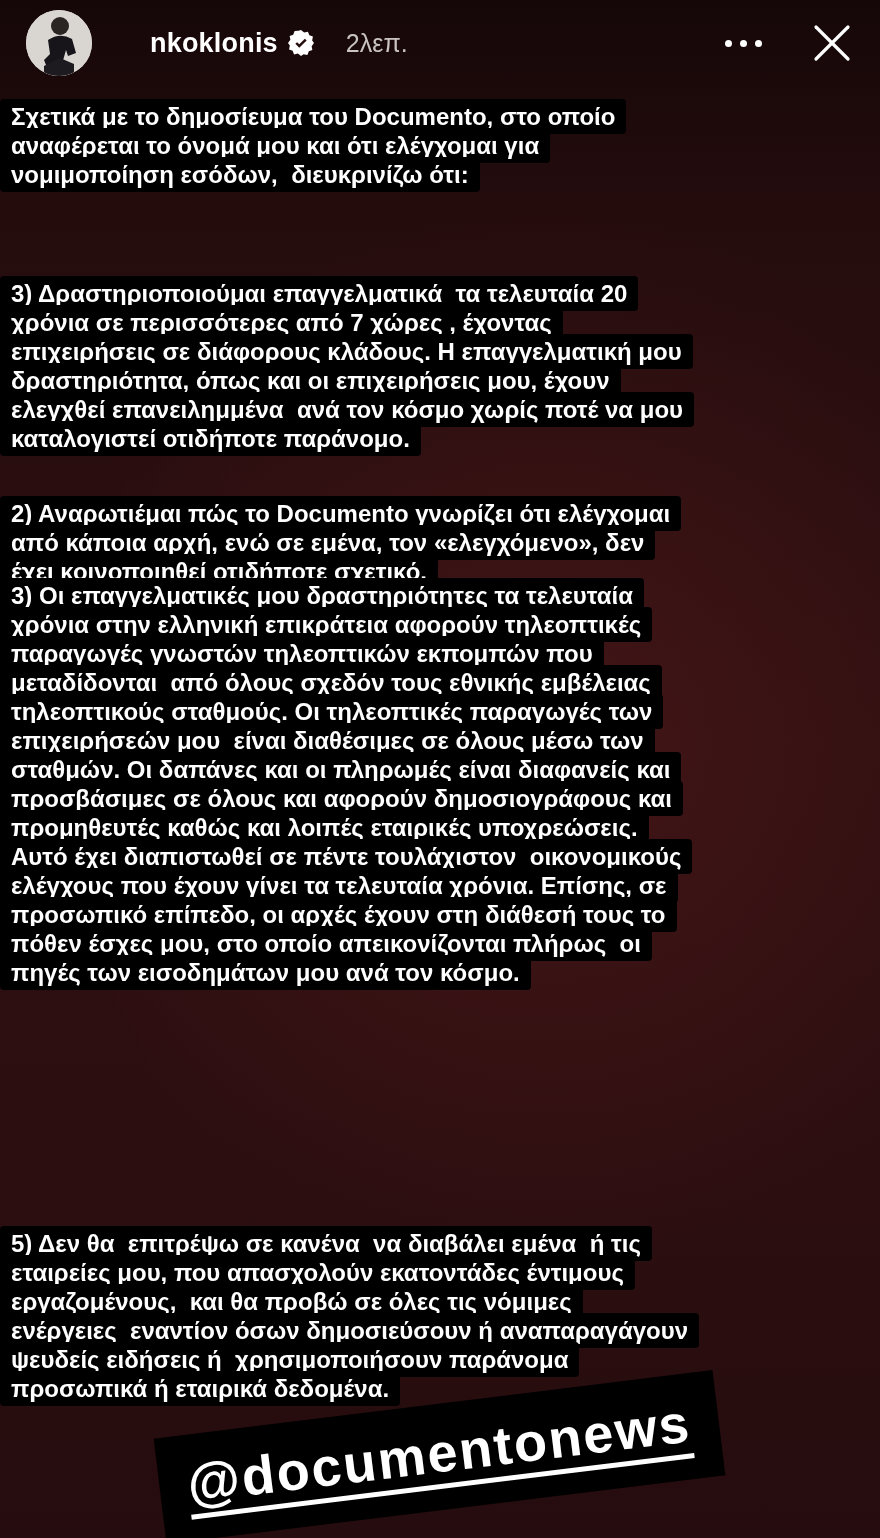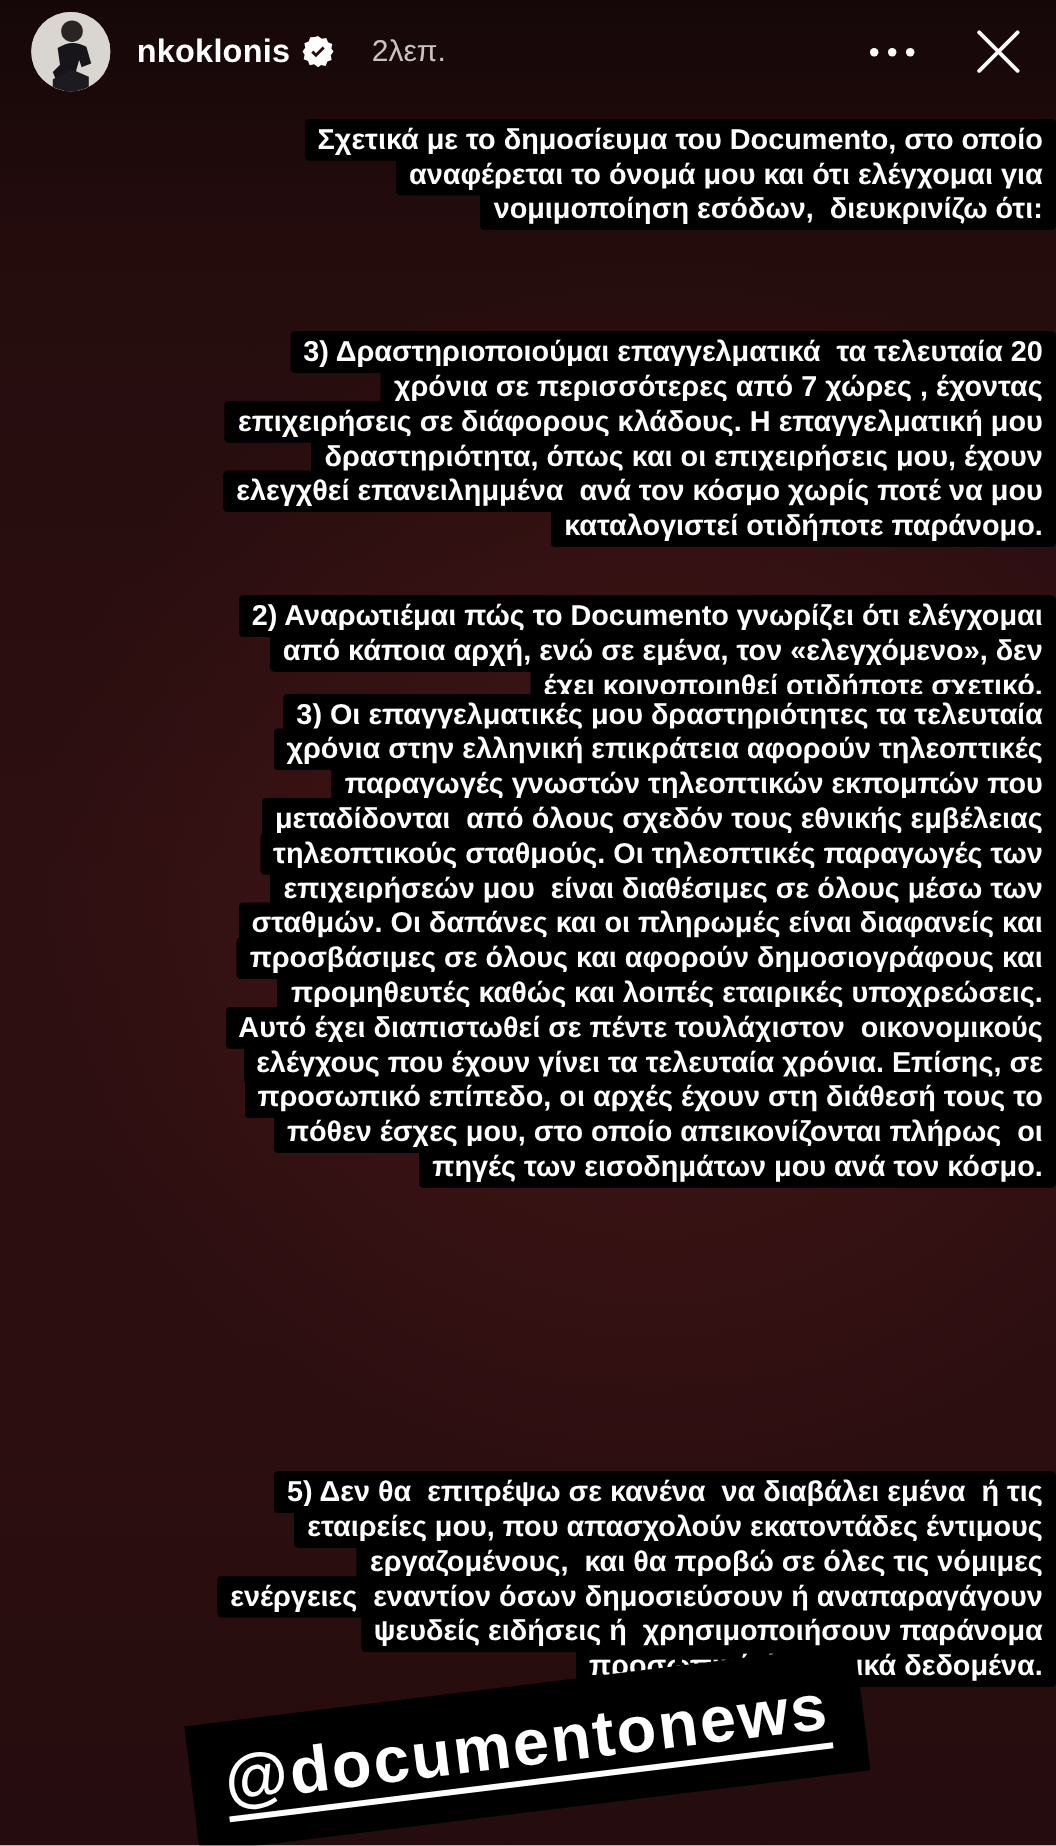--- a/index.html
+++ b/index.html
@@ -14,21 +14,21 @@
     background:
       radial-gradient(95% 55% at 62% 48%, rgba(88,28,28,0.50) 0%, rgba(0,0,0,0) 62%),
       linear-gradient(180deg, #150708 0%, #240c0d 13%, #2e0f11 48%, #2c0e10 78%, #250c0e 100%);
     overflow: hidden;
   }
 
   
   .header {
     position: absolute; top: 0; left: 0; right: 0; height: 86px;
     display: flex; align-items: center;
-    padding: 0 26px; box-sizing: border-box;
+    padding: 0 26px; box-sizing: border-box; gap: 36px;
   }
   .avatar {
     width: 66px; height: 66px; border-radius: 50%;
     background: #d9d5d1;
     overflow: hidden; flex: 0 0 auto;
     cursor: pointer;
   }
   .avatar svg { display: block; width: 100%; height: 100%; }
   .user-line {
     display: flex; align-items: center;
@@ -51,21 +51,21 @@
   }
   .more-btn i {
     width: 7px; height: 7px; border-radius: 50%; background: #ffffff; display: block;
   }
   .close-btn { width: 44px; height: 44px; cursor: pointer; }
   .close-btn svg { width: 100%; height: 100%; display: block; }
 
   
   .tblock {
     position: absolute; left: 0; right: 0;
-    text-align: right;
+    text-align: left;
     font-size: 24px; font-weight: 700;
     line-height: 29px;
     white-space: pre-wrap;
   }
   .hl {
     background: #000000;
     color: #ffffff;
     padding: 4px 11px;
     border-radius: 4px;
     box-decoration-break: clone;

